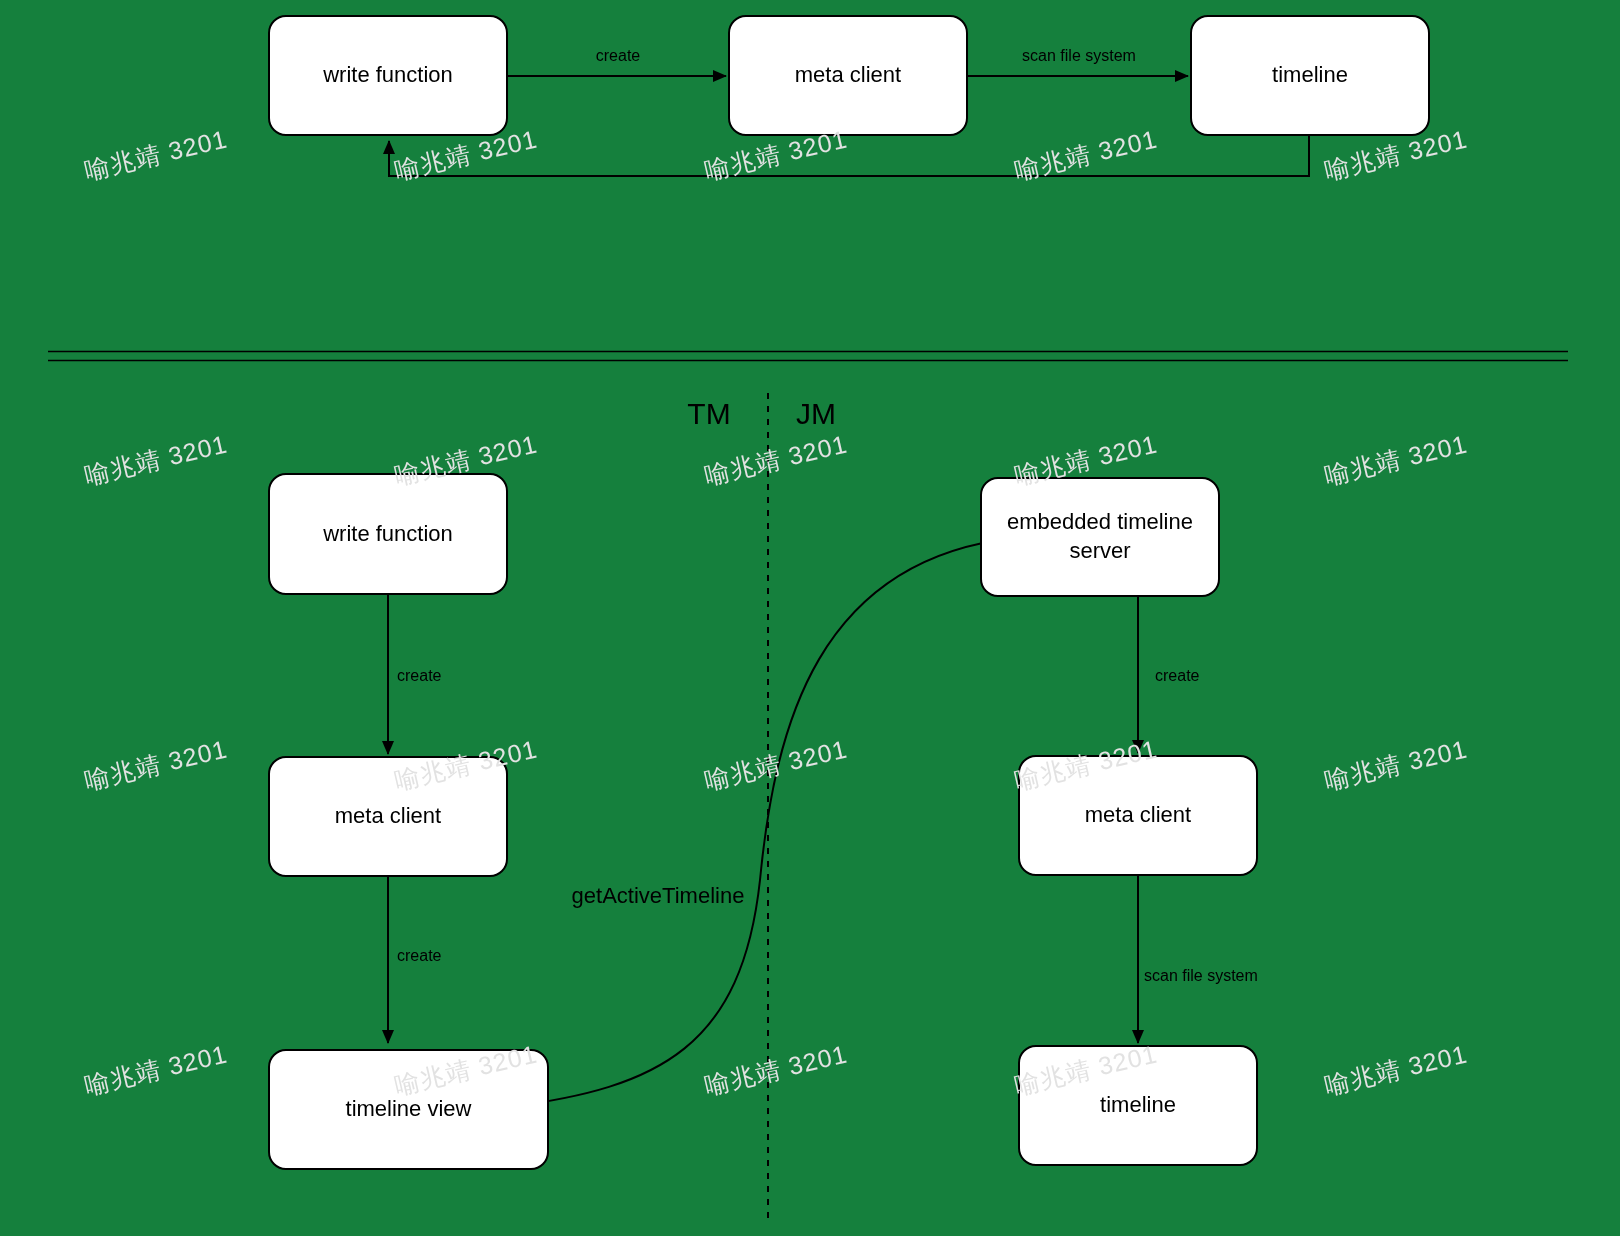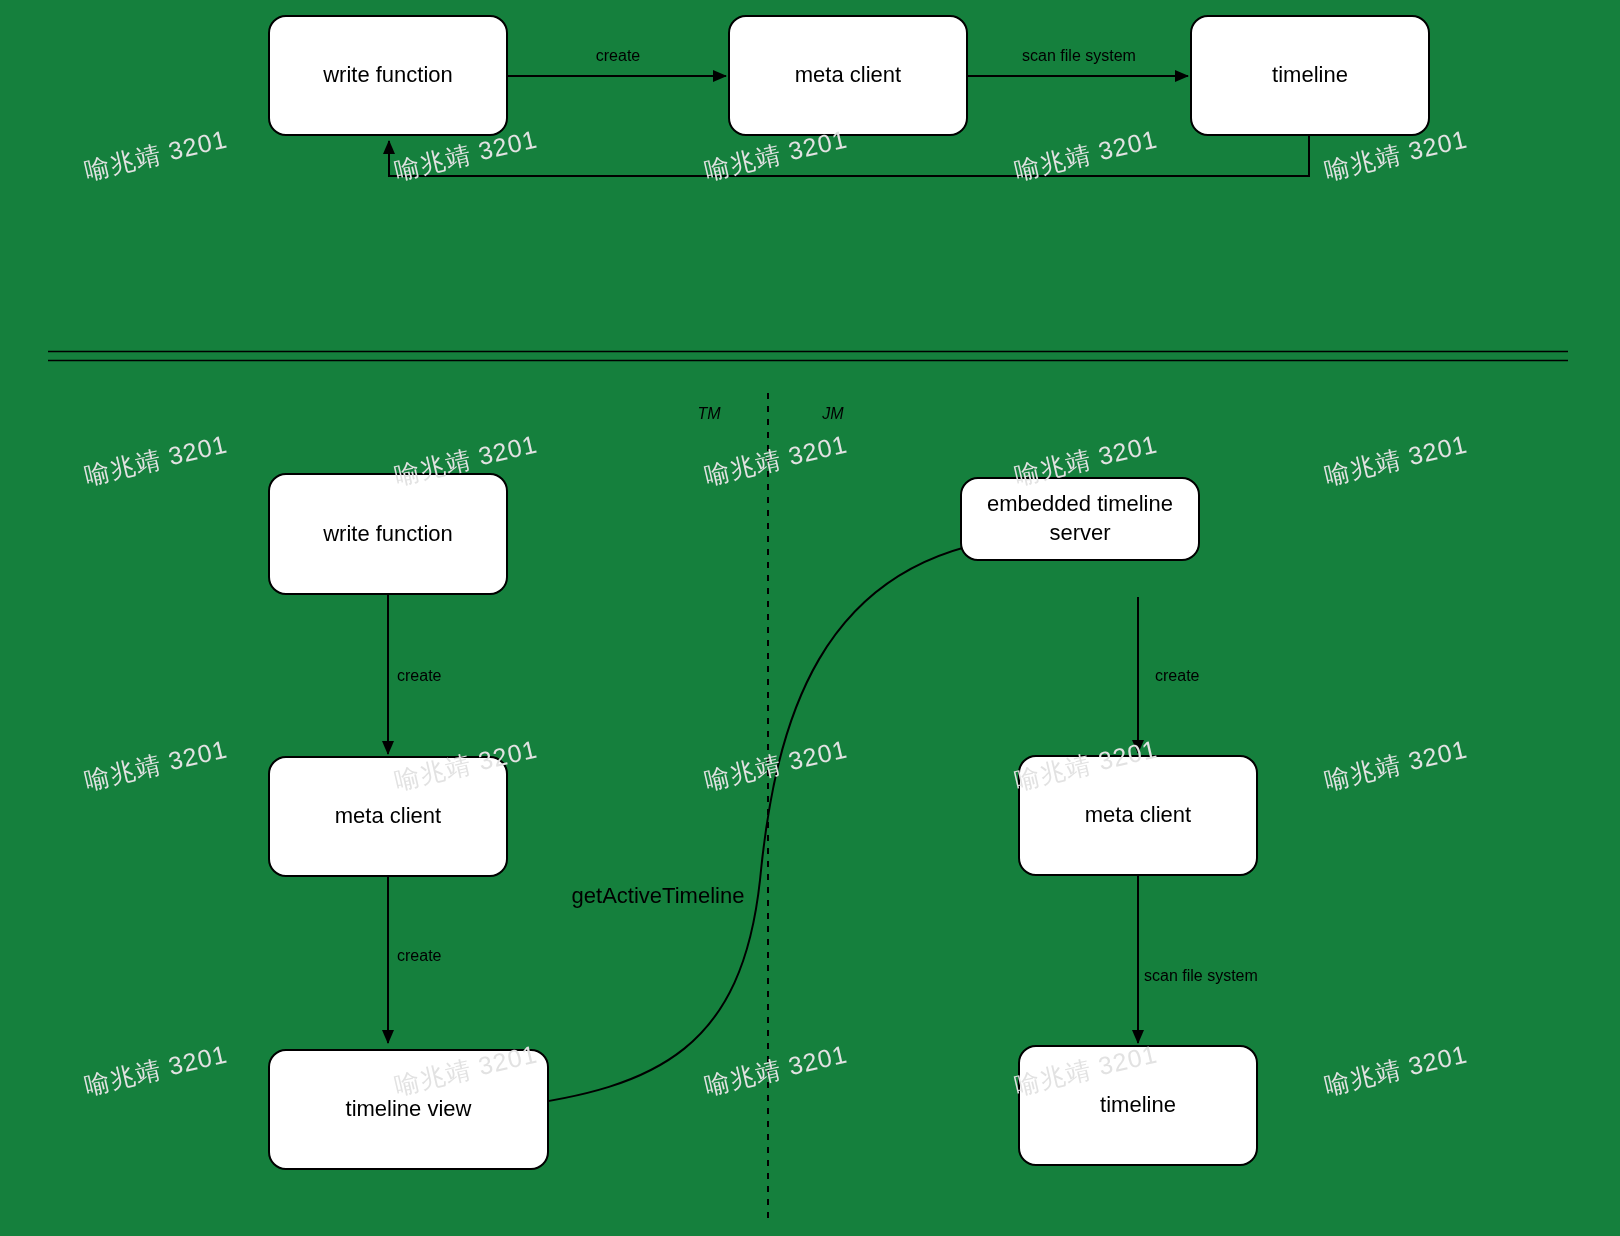--- a/index.html
+++ b/index.html
@@ -45,25 +45,24 @@
     background: transparent;
   }
   .centered {
     transform: translate(-50%, -50%);
   }
   .v-centered {
     transform: translateY(-50%);
   }
   .lane-label {
     position: absolute;
-    font-size: 16px;
+    font-size: 30px;
     white-space: nowrap;
     transform: translate(-50%, -50%);
     z-index: 3;
-    font-style: italic;
   }
   .watermark {
     position: absolute;
     font-size: 25px;
     color: #e2e2e2;
     white-space: nowrap;
     letter-spacing: 1px;
     transform: translate(-50%, -50%) rotate(-13deg);
     z-index: 10;
     pointer-events: none;
@@ -108,36 +107,36 @@
     <span>meta client</span>
   </div>
   <div class="node" style="left:1190px; top:15px; width:240px; height:121px;">
     <span>timeline</span>
   </div>
 
   <div class="edge-label centered" style="left:618px; top:56px;">create</div>
   <div class="edge-label centered" style="left:1079px; top:56px;">scan file system</div>
 
   <div class="lane-label" style="left:709px; top:414px;">TM</div>
-  <div class="lane-label" style="left:833px; top:414px;">JM</div>
+  <div class="lane-label" style="left:816px; top:414px;">JM</div>
 
   <div class="node" style="left:268px; top:473px; width:240px; height:122px;">
     <span>write function</span>
   </div>
   <div class="node" style="left:268px; top:756px; width:240px; height:121px;">
     <span>meta client</span>
   </div>
   <div class="node" style="left:268px; top:1049px; width:281px; height:121px;">
     <span>timeline view</span>
   </div>
 
   <div class="edge-label v-centered" style="left:397px; top:676px;">create</div>
   <div class="edge-label v-centered" style="left:397px; top:956px;">create</div>
 
-  <div class="node" style="left:960px; top:477px; width:240px; height:84px;">
+  <div class="node" style="left:980px; top:477px; width:240px; height:120px;">
     <span>embedded timeline server</span>
   </div>
   <div class="node" style="left:1018px; top:755px; width:240px; height:121px;">
     <span>meta client</span>
   </div>
   <div class="node" style="left:1018px; top:1045px; width:240px; height:121px;">
     <span>timeline</span>
   </div>
 
   <div class="edge-label v-centered" style="left:1155px; top:676px;">create</div>

